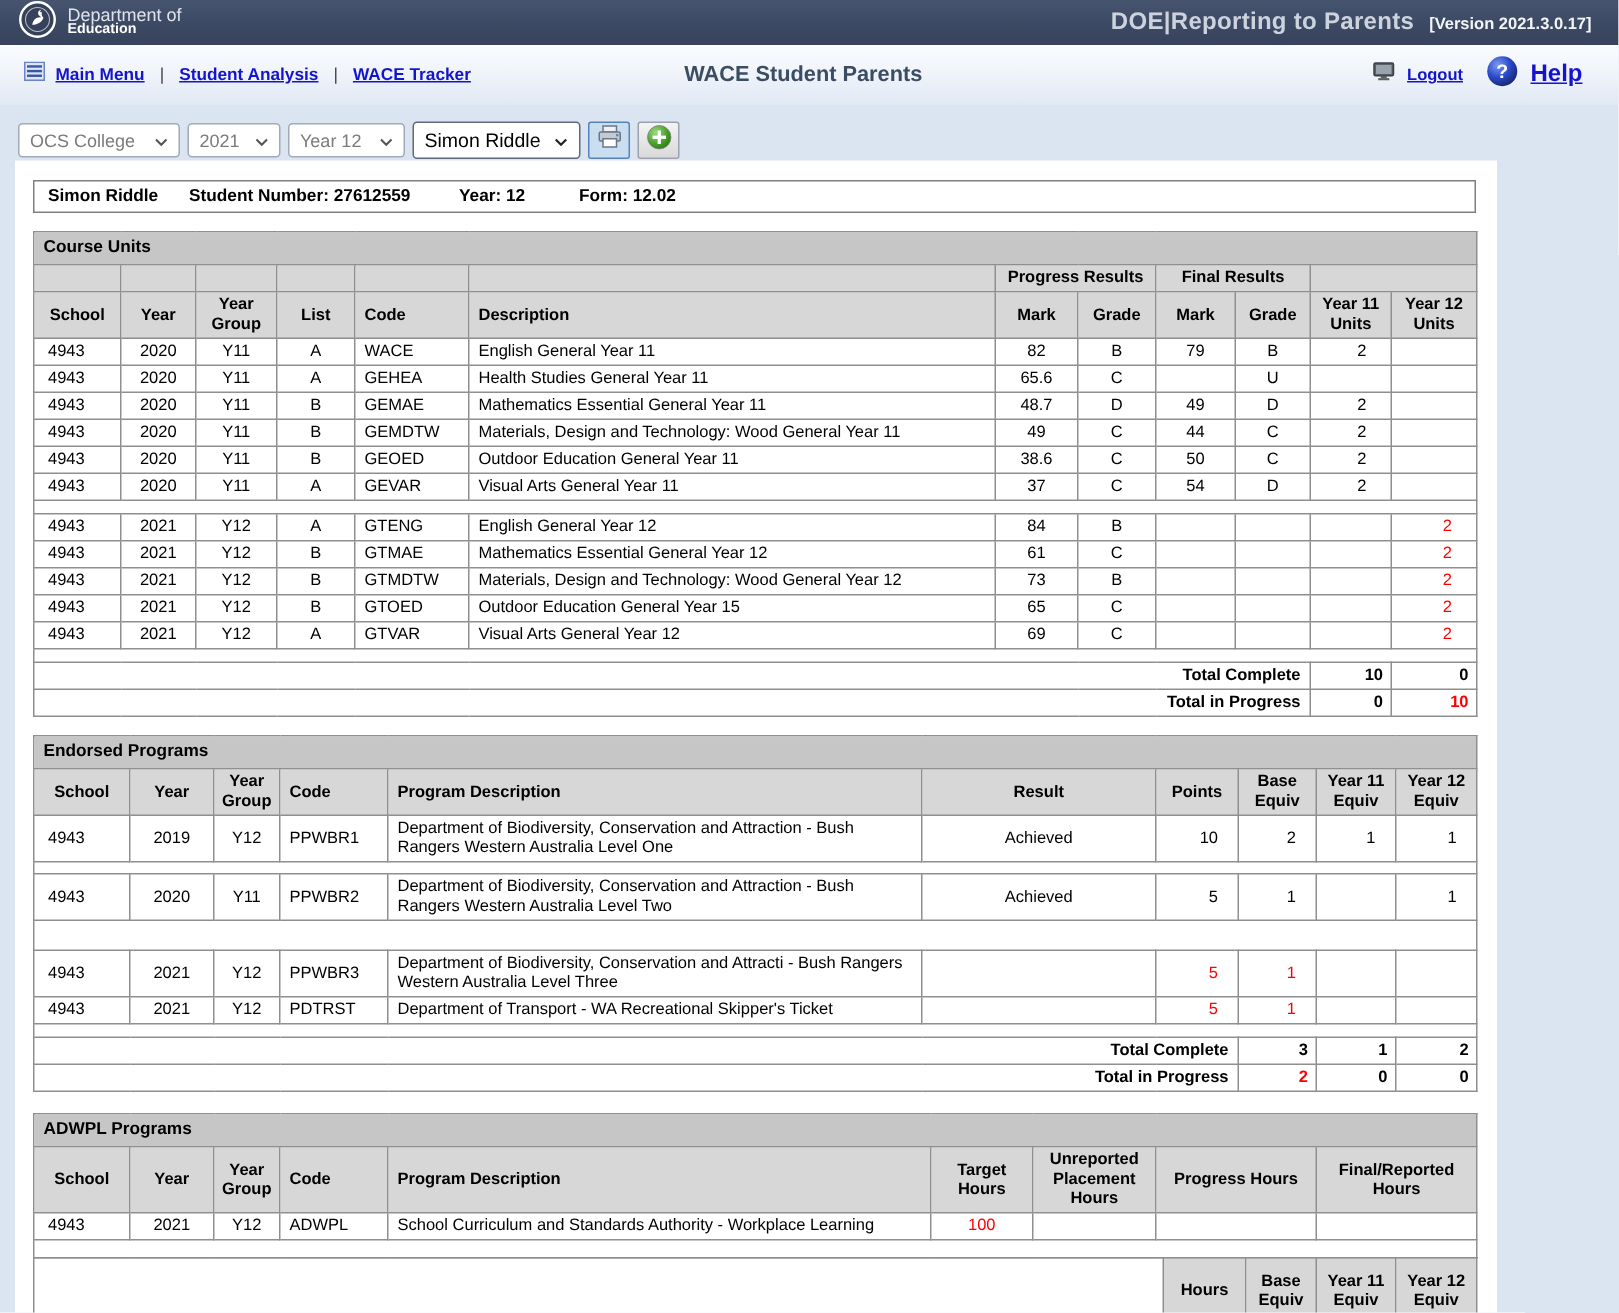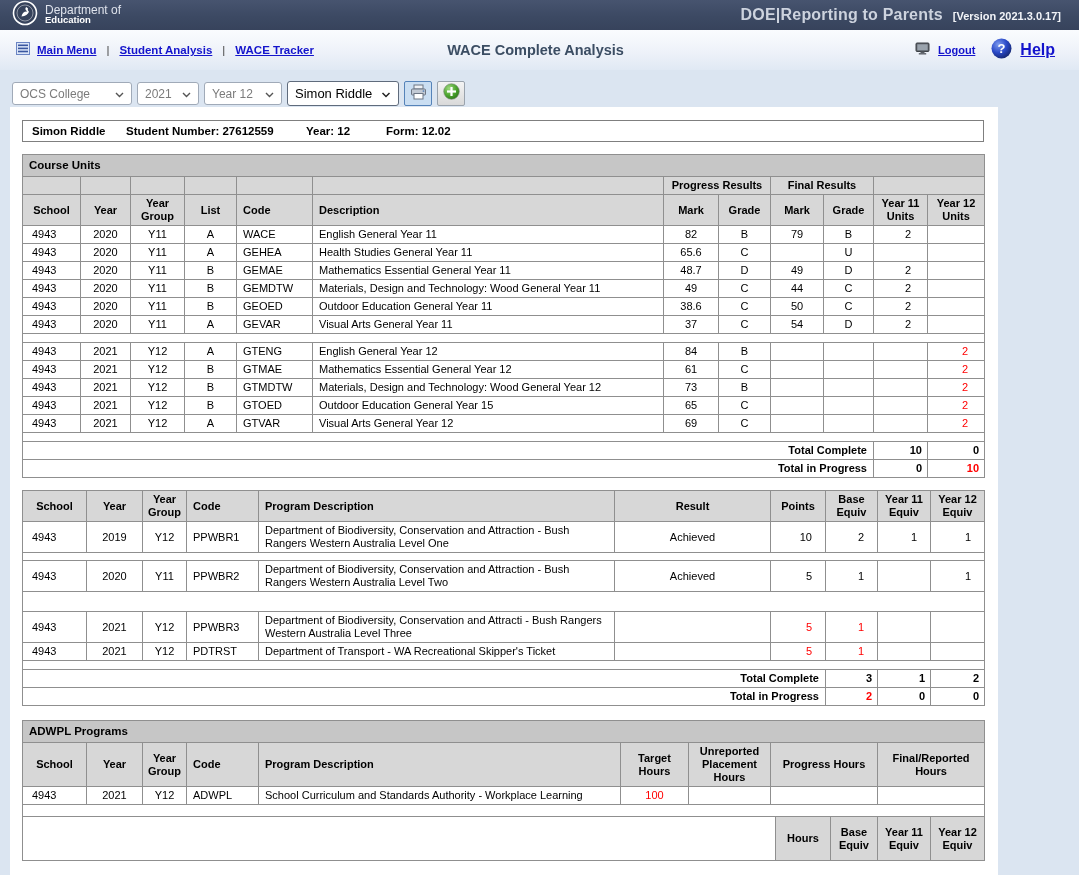--- a/index.html
+++ b/index.html
@@ -138,21 +138,21 @@
         <rect x="2" y="8.7" width="10" height="1.6" fill="#3a57a0"></rect>
       </svg>
     </span>
     <a class="nav-link">Main Menu</a>
     <span class="nav-divider">|</span>
     <a class="nav-link">Student Analysis</a>
     <span class="nav-divider">|</span>
     <a class="nav-link">WACE Tracker</a>
   </div>
   <div class="nav-center">
-    <span class="page-title">WACE Complete Analysis</span>
+    <span class="page-title">WACE Student Parents</span>
   </div>
   <div class="nav-right">
     <span>
       <svg width="15" height="13" viewBox="0 0 15 13">
         <rect x="1" y="1" width="13" height="8.5" rx="1" fill="#5a5f66" stroke="#3c4046"></rect>
         <rect x="2.3" y="2.3" width="10.4" height="6" fill="#9aa3ad"></rect>
         <rect x="5.5" y="9.5" width="4" height="1.6" fill="#5a5f66"></rect>
         <rect x="3.8" y="11.1" width="7.4" height="1.4" fill="#5a5f66"></rect>
       </svg>
     </span>
@@ -168,21 +168,21 @@
         </defs>
         <circle cx="10.5" cy="10.5" r="10" fill="url(#hg)"></circle>
         <text x="10.5" y="15.2" text-anchor="middle" font-size="13" font-weight="bold" fill="#ffffff" font-family="Liberation Sans, sans-serif">?</text>
       </svg>
     </span>
     <a class="help-link">Help</a>
   </div>
 </div>
 
 <div class="toolbar">
-  <div class="select" style="width:120px;">
+  <div class="select" style="width:108px;">
     <span>OCS College</span>
     <span><svg width="9" height="6" viewBox="0 0 9 6">
           <polyline points="1,1 4.5,4.5 8,1" fill="none" stroke="#555" stroke-width="1.4"></polyline>
         </svg></span>
   </div>
   <div class="select" style="width:62px;">
     <span>2021</span>
     <span><svg width="9" height="6" viewBox="0 0 9 6">
           <polyline points="1,1 4.5,4.5 8,1" fill="none" stroke="#555" stroke-width="1.4"></polyline>
         </svg></span>
@@ -468,20 +468,23 @@
         <col style="width:44px">
         <col style="width:72px">
       <col style="width:356px">
         <col style="width:156px">
         <col style="width:55px">
         <col style="width:52px">
       <col style="width:53px">
         <col style="width:54px">
     </colgroup>
     <thead>
+      <tr class="band">
+        <th colspan="10">Endorsed Programs</th>
+      </tr>
       <tr>
         <th>School</th>
         <th>Year</th>
         <th>Year Group</th>
         <th style="text-align:left;padding-left:6px;">Code</th>
         <th style="text-align:left;padding-left:6px;">Program Description</th>
         <th>Result</th>
         <th>Points</th>
         <th>Base Equiv</th>
         <th>Year 11 Equiv</th>

